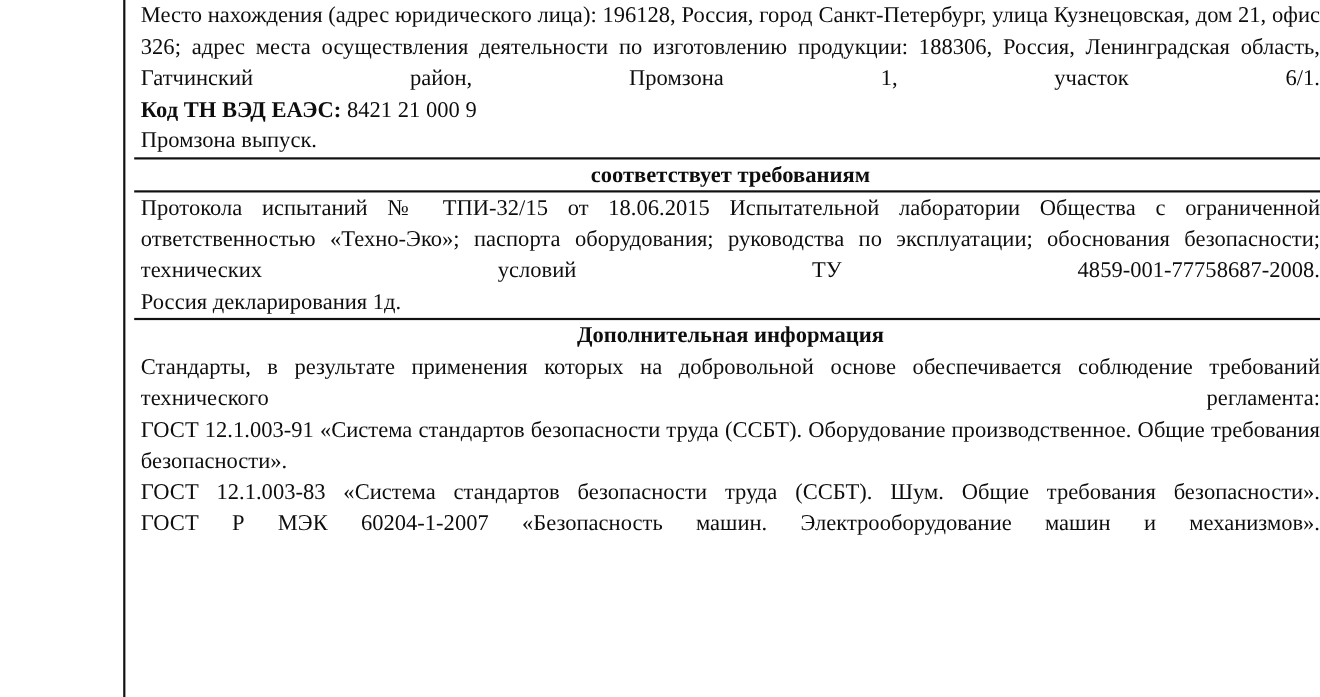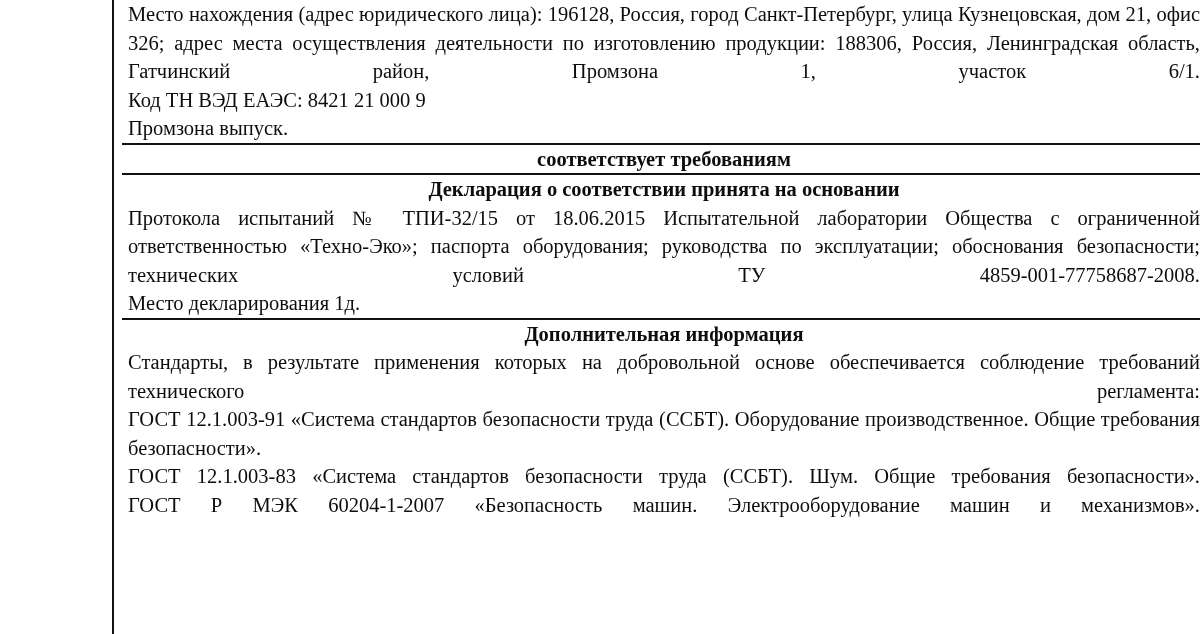--- a/index.html
+++ b/index.html
@@ -56,21 +56,21 @@
     text-align-last: justify;
   }
   .hdr {
     font-weight: bold;
     font-size: 20.5px;
     line-height: 28.5px;
     margin: 0;
     text-align: center;
   }
   .inline-b {
-    font-weight: normal;
+    font-weight: bold;
   }
 </style>
 </head>
 <body>
 
 <div class="page">
   <div class="frame-left"></div>
   <div class="frame-right"></div>
 
   <div class="block">
@@ -81,23 +81,22 @@
 
   <div class="rule"></div>
 
   <div class="block">
     <p class="hdr">соответствует требованиям</p>
   </div>
 
   <div class="rule"></div>
 
   <div class="block">
-    <p class="hdr">Декларация о соответствии принята на основании</p>
     <p class="just-all">Протокола испытаний № ТПИ-32/15 от 18.06.2015 Испытательной лаборатории Общества с ограниченной ответственностью «Техно-Эко»; паспорта оборудования; руководства по эксплуатации; обоснования безопасности; технических условий ТУ 4859-001-77758687-2008.</p>
-    <p>Место декларирования 1д.</p>
+    <p>Россия декларирования 1д.</p>
   </div>
 
   <div class="rule"></div>
 
   <div class="block">
     <p class="hdr">Дополнительная информация</p>
     <p class="just-all">Стандарты, в результате применения которых на добровольной основе обеспечивается соблюдение требований технического регламента:</p>
     <p class="just-all">ГОСТ 12.1.003-91 «Система стандартов безопасности труда (ССБТ). Оборудование производственное. Общие требования безопасности».</p>
     <p class="just-all">ГОСТ 12.1.003-83 «Система стандартов безопасности труда (ССБТ). Шум. Общие требования безопасности».</p>
     <p class="just-all">ГОСТ Р МЭК 60204-1-2007 «Безопасность машин. Электрооборудование машин и механизмов».</p>

